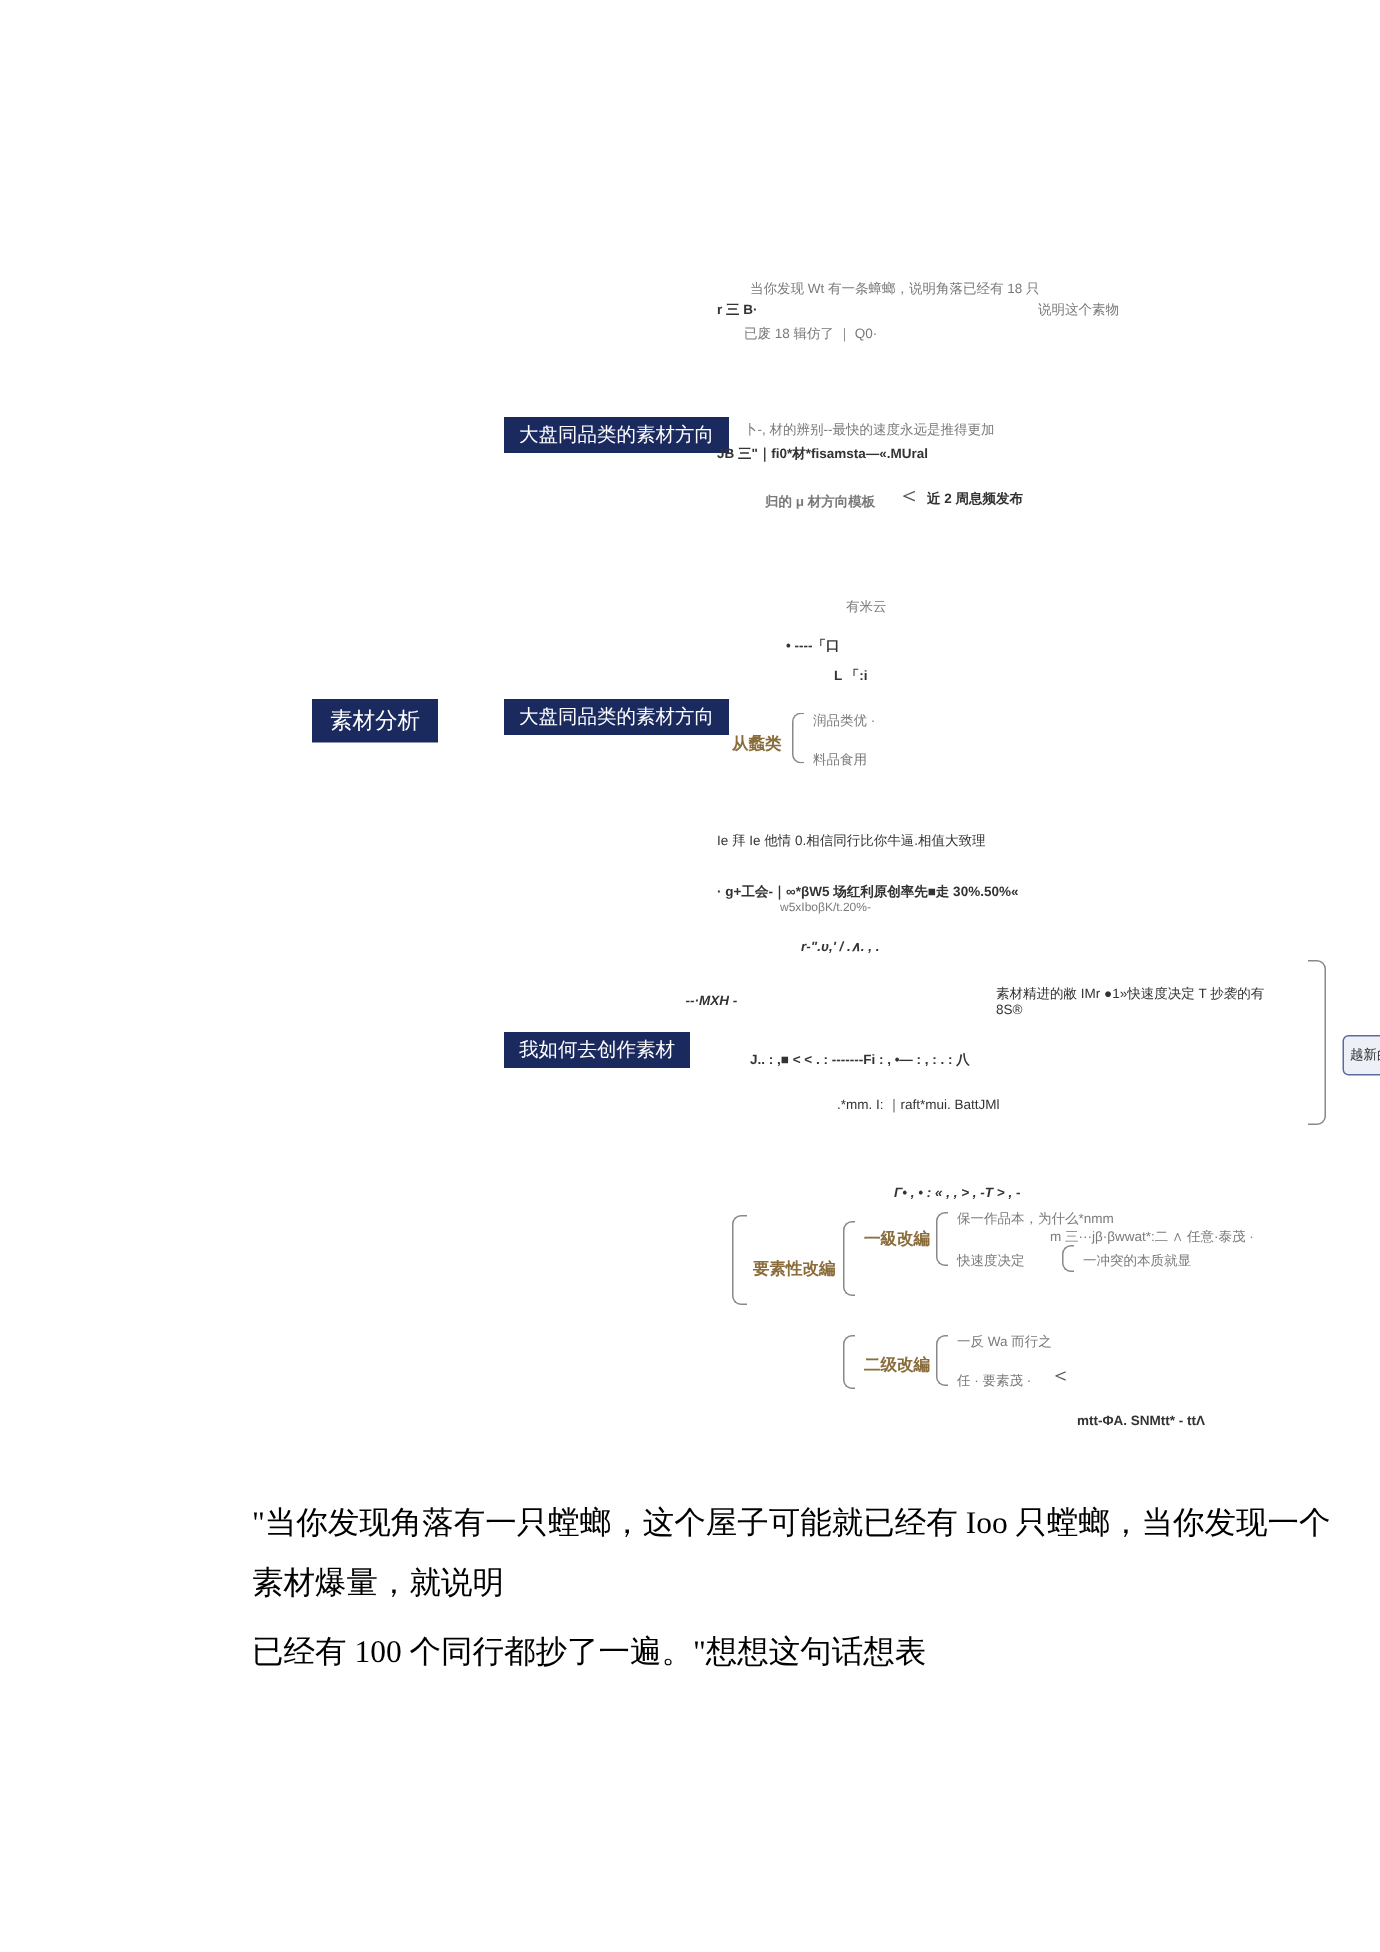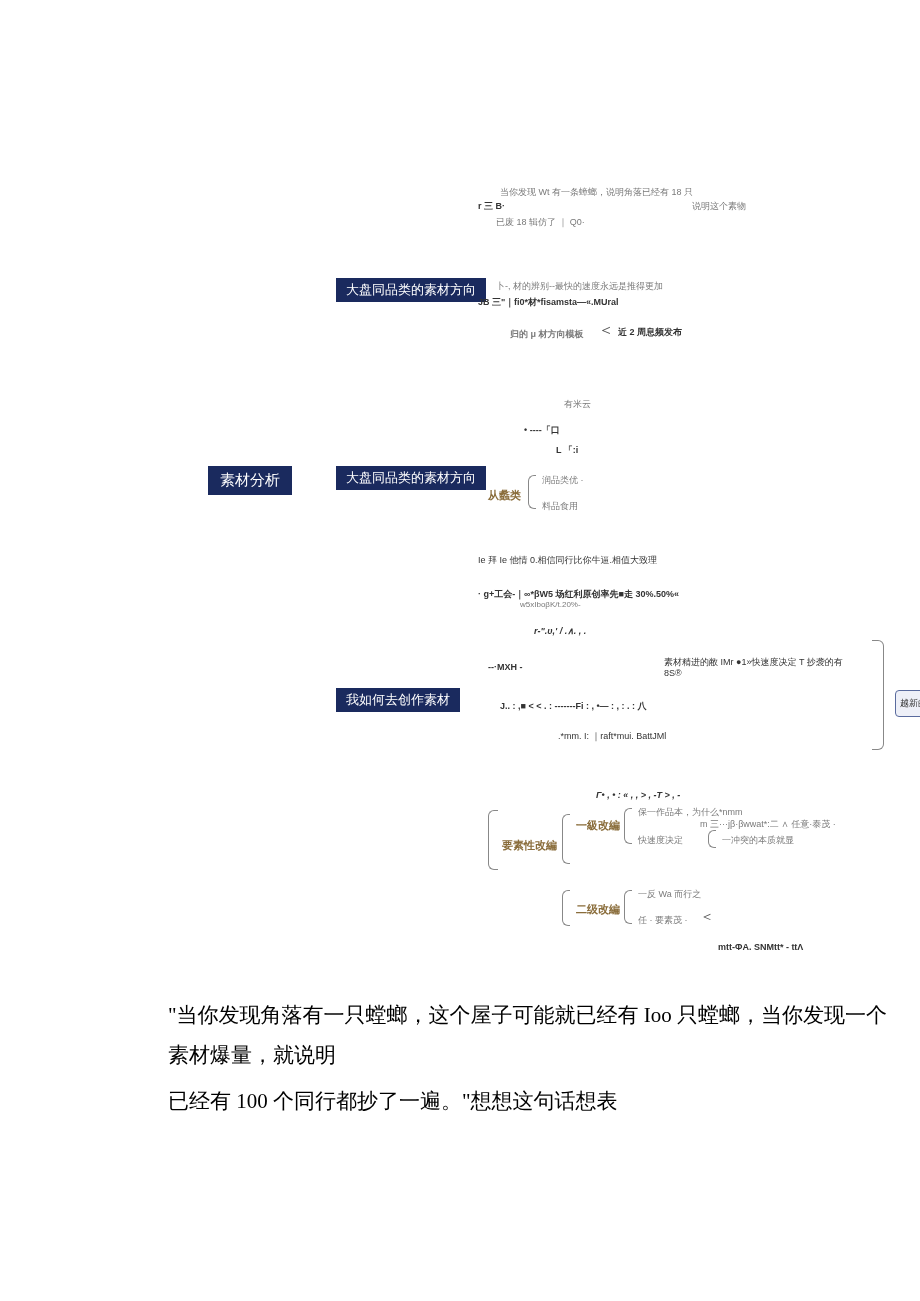--- a/index.html
+++ b/index.html
@@ -108,21 +108,21 @@
 <div class="small-txt" style="left:542px; top:474px;">润品类优 ·</div>
 <div class="small-txt" style="left:542px; top:500px;">料品食用</div>
 
 <div class="small-txt" style="left:478px; top:554px; color:#333;">Ie 拜 Ie 他情 0.相信同行比你牛逼.相值大致理</div>
 <div class="bold-small" style="left:478px; top:588px;">· g+工会-｜∞*βW5 场红利原创率先■走 30%.50%«</div>
 <div class="small-txt" style="left:478px; top:600px; font-size:8px;margin-left:42px;">w5xIboβK/t.20%-</div>
 
 <div class="node-box" style="left:336px; top:688px;">我如何去创作素材</div>
 
 <div class="bold-small" style="left:534px; top:626px; font-style:italic;">r-".υ,' / .∧. , .</div>
-<div class="bold-small" style="left:488px; top:662px; color:#333;">--·MXH -</div>
+<div class="bold-small" style="left:457px; top:662px; color:#333;font-style:italic;">--·MXH -</div>
 <div class="small-txt" style="left:664px; top:656px; color:#333;">素材精进的敝 IMr ●1»快速度决定 T 抄袭的有</div>
 <div class="small-txt" style="left:664px; top:668px; color:#333;">8S®</div>
 <div class="bold-small" style="left:500px; top:700px;">J.. : ,■ &lt; &lt; . :  -------Fi : , •— :  ,  : . : 八</div>
 <div class="small-txt" style="left:558px; top:730px; color:#333;">.*mm. I:  ｜raft*mui. BattJMl</div>
 
 <div class="bracket-r" style="left:872px; top:640px; width:12px; height:110px;"></div>
 <div class="right-box">越新的素材</div>
 
 <div class="bold-small" style="left:596px; top:790px; font-style:italic;">Γ• , • : « ,  ,  &gt; , -T &gt; , -</div>
 

